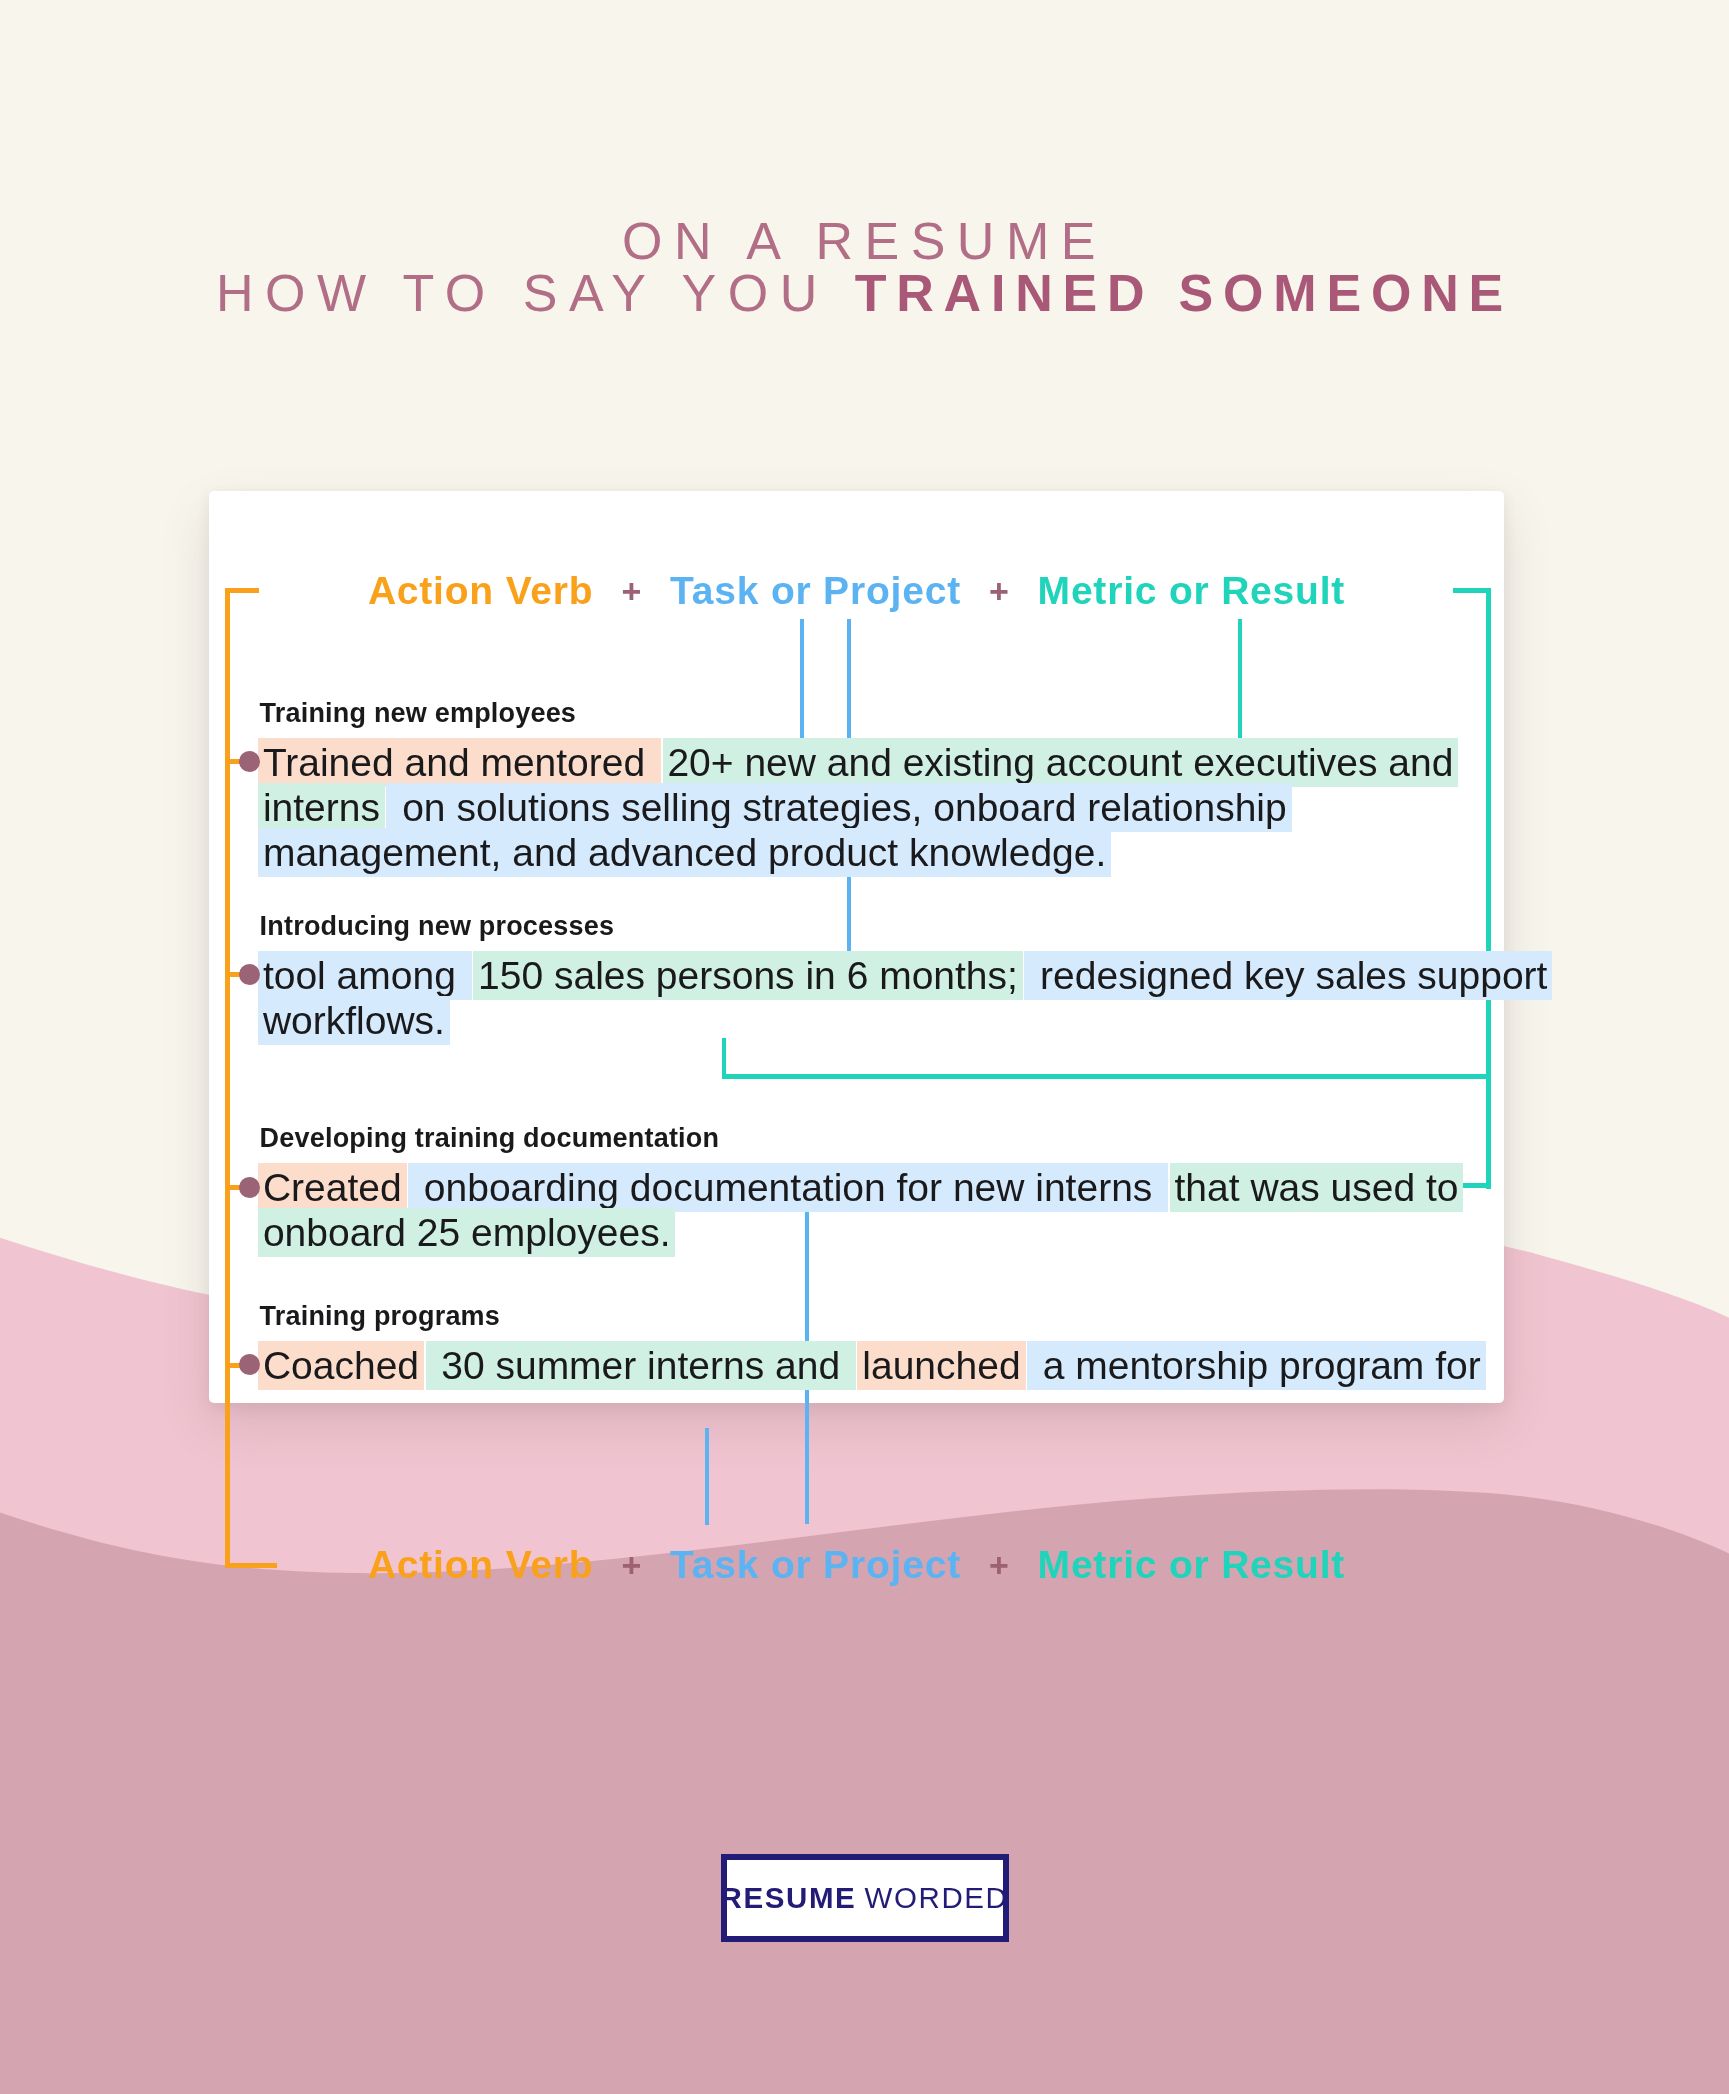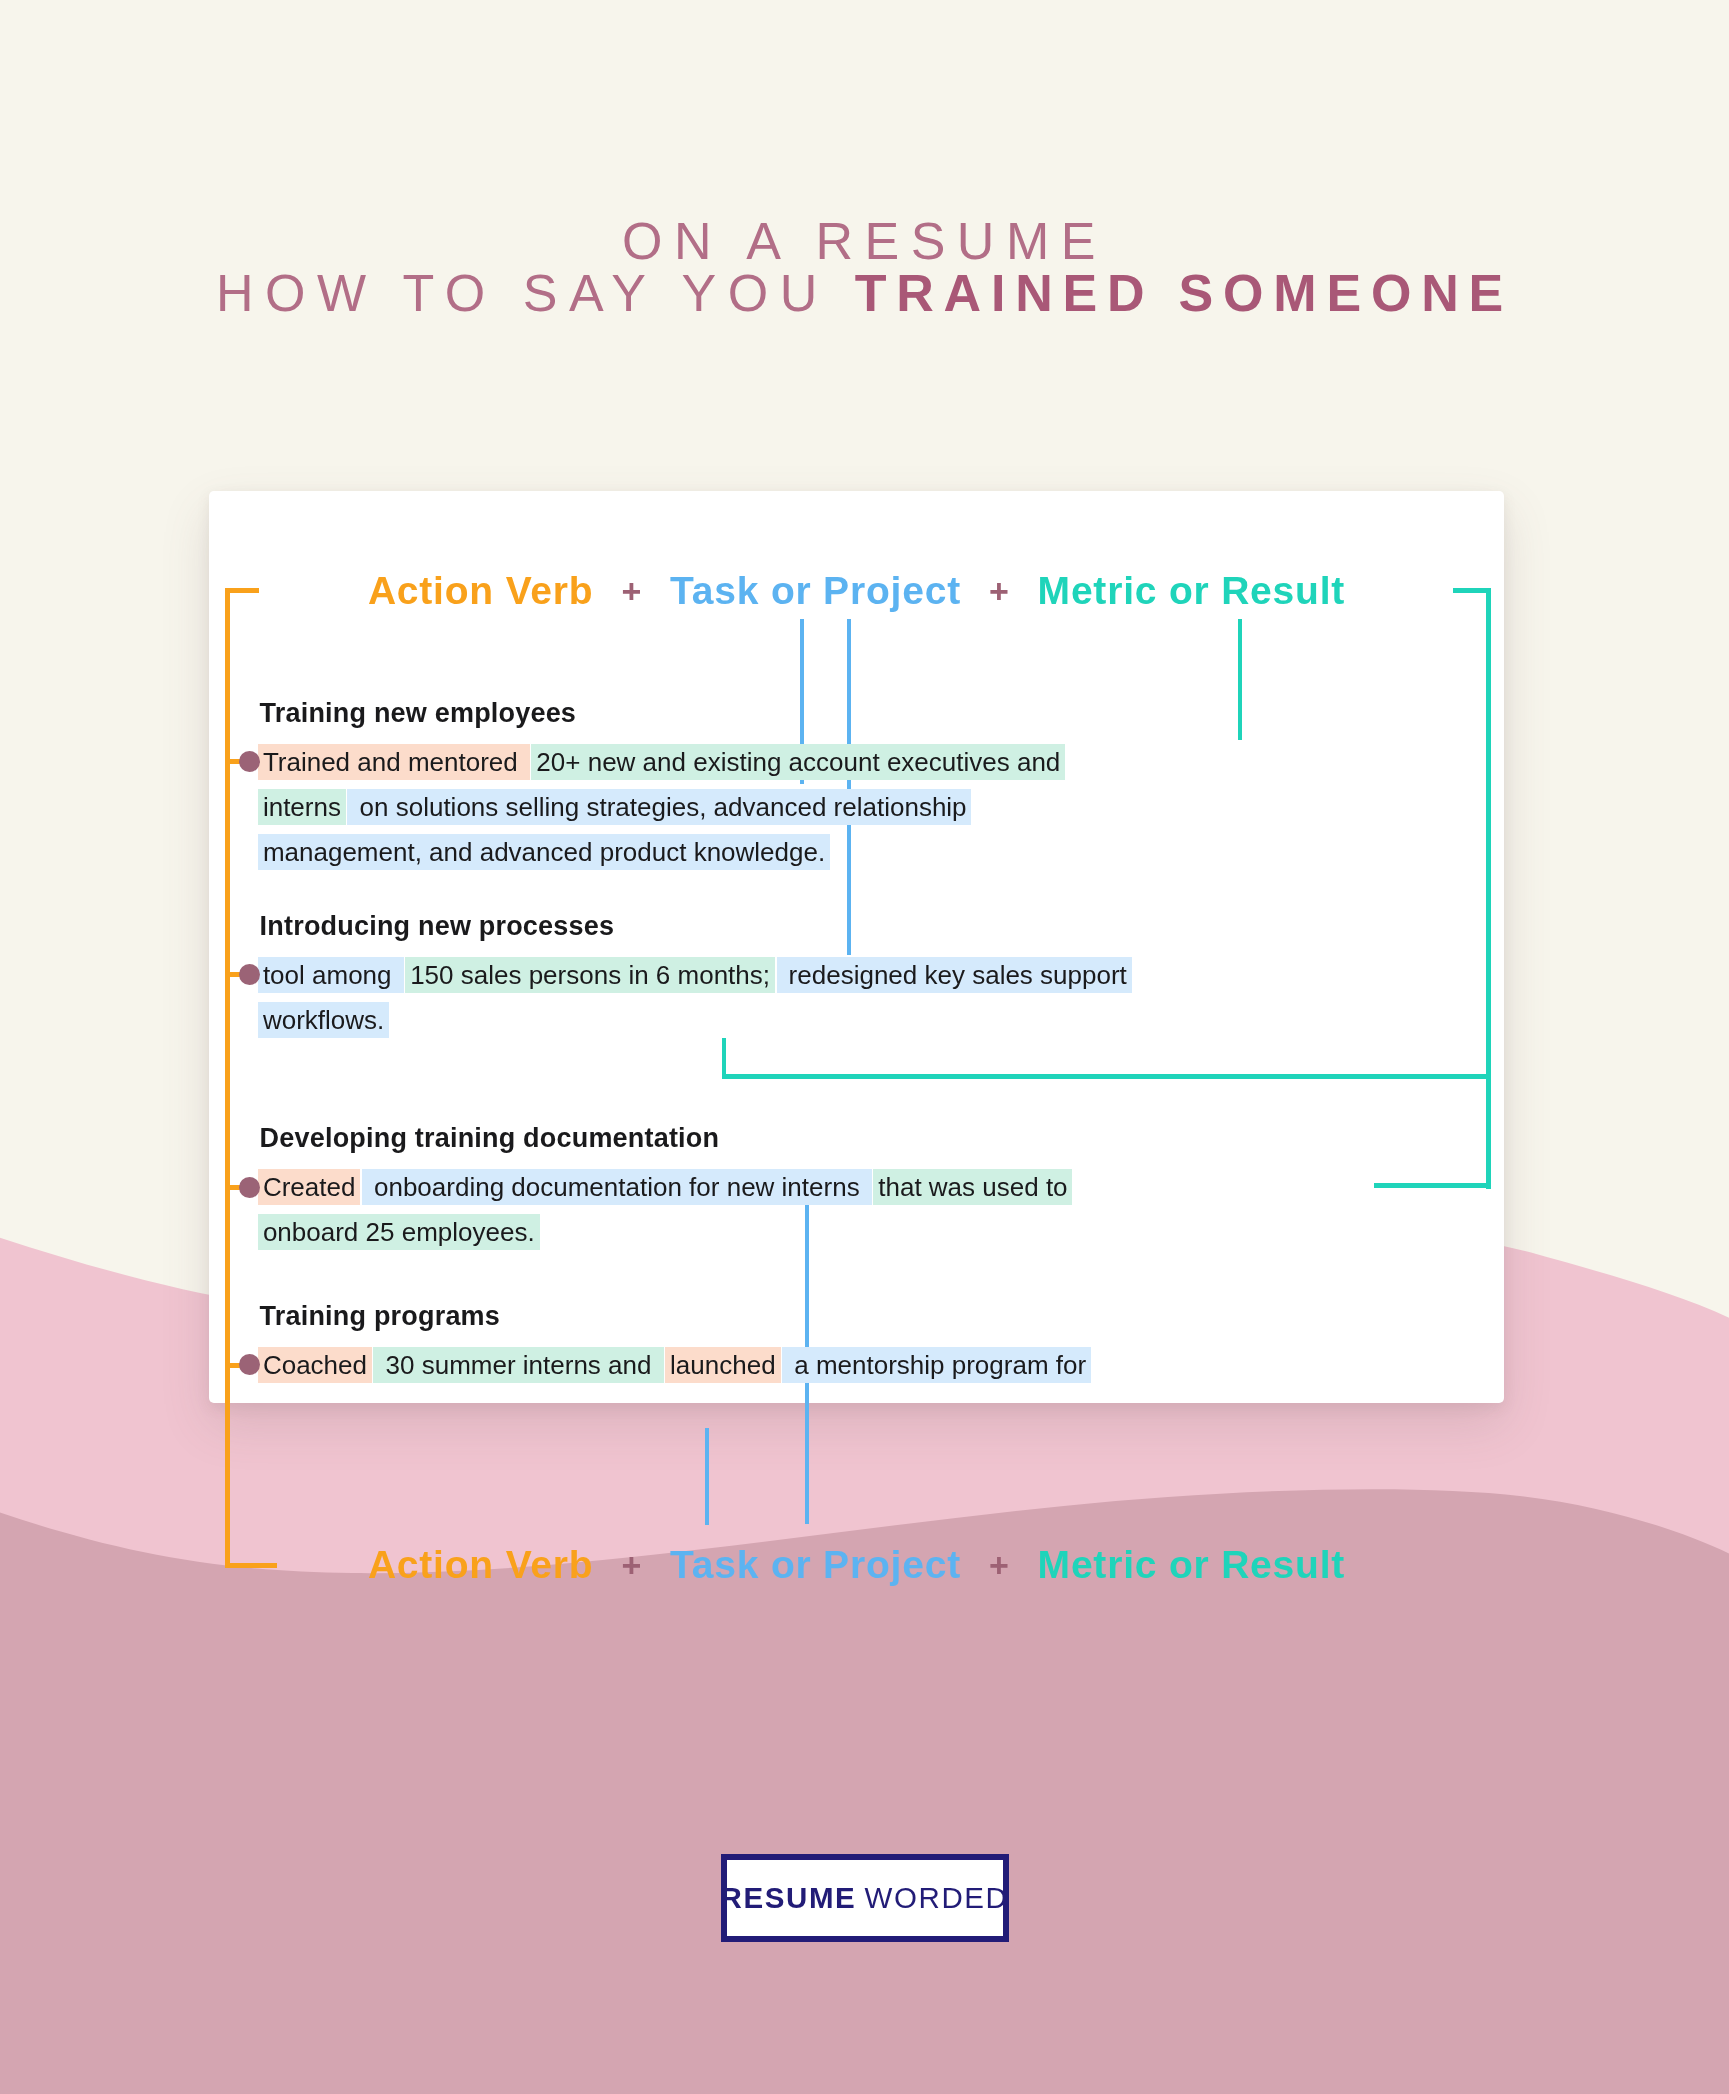--- a/index.html
+++ b/index.html
@@ -36,21 +36,21 @@
   .f-plus   { color:var(--plum); font-size:34px; }
   .f-task   { color:var(--blue); }
   .f-metric { color:var(--teal);text-align:center; }
   
   .section { position:absolute; left:49px; width:1211px; z-index:3; }
   .s1 { top:203px; } .s2 { top:416px; } .s3 { top:628px; } .s4 { top:806px; }
   .section h3 {
     font-size:27px; font-weight:700; color:var(--ink);
     line-height:38px; margin:0 0 8.2px 1.6px; letter-spacing:0.2px;
   }
-  .line { height:45px; line-height:45px; font-size:26px; color:var(--ink); white-space:nowrap; }
+  .line { height:45px; line-height:45px; font-size:39px; color:var(--ink); white-space:nowrap; }
   .hl { padding:3.3px 4.9px; }
   .hl + .hl, .plain + .hl { margin-left:1.6px; }
   .hl-peach { background:var(--hlPeach); }
   .hl-green { background:var(--hlGreen); }
   .hl-blue  { background:var(--hlBlue); }
   
   .cl { position:absolute; z-index:2; }
   .c-orange { background:var(--orange); }
   .c-blue   { background:var(--blue); }
   .c-teal   { background:var(--teal); }
@@ -113,21 +113,21 @@
   <div class="cl c-teal" style="left:1244px;top:97px;width:38px;height:4.9px;"></div>
   <div class="cl c-teal" style="left:1277px;top:97px;width:4.9px;height:601px;"></div>
   <div class="cl c-teal" style="left:513px;top:583px;width:768px;height:4.9px;"></div>
   <div class="cl c-teal" style="left:513px;top:547px;width:4.1px;height:39px;"></div>
   <div class="cl c-teal" style="left:1165px;top:692px;width:116px;height:4.9px;"></div>
 
   <section class="section s1">
     <h3>Training new employees</h3>
     <div class="lines">
         <div class="line"><span class="hl hl-peach">Trained and mentored </span><span class="hl hl-green">20+ new and existing account executives and</span></div>
-        <div class="line"><span class="hl hl-green">interns</span><span class="hl hl-blue"> on solutions selling strategies, advanced relationship</span></div>
+        <div class="line"><span class="hl hl-green">interns</span><span class="hl hl-blue"> on solutions selling strategies, onboard relationship</span></div>
         <div class="line"><span class="hl hl-blue">management, and advanced product knowledge.</span></div>
       </div>
   </section>
 
   <section class="section s2">
     <h3>Introducing new processes</h3>
     <div class="lines">
         <div class="line"><span class="hl hl-blue">tool among </span><span class="hl hl-green">150 sales persons in 6 months;</span><span class="hl hl-blue"> redesigned key sales support</span></div>
         <div class="line"><span class="hl hl-blue">workflows.</span></div>
       </div>

